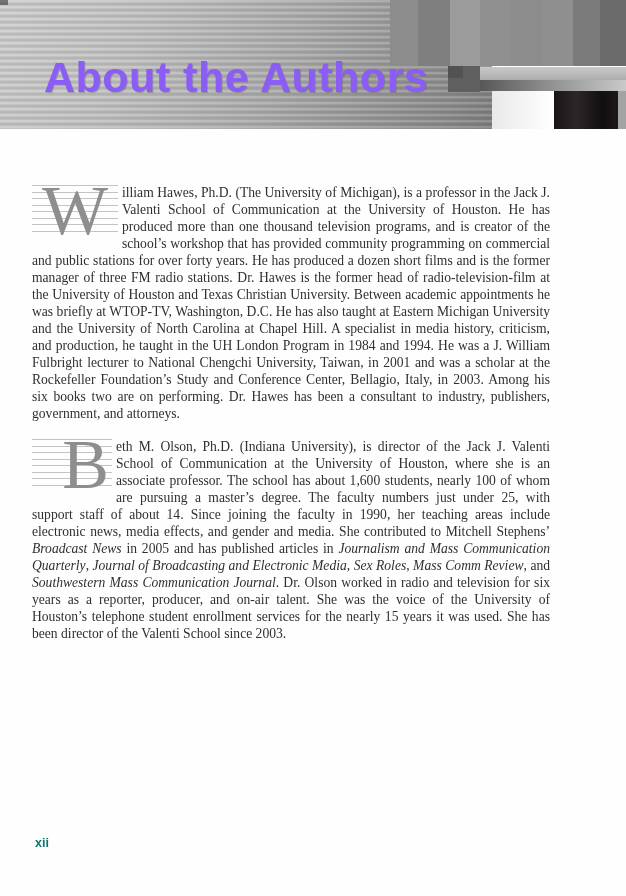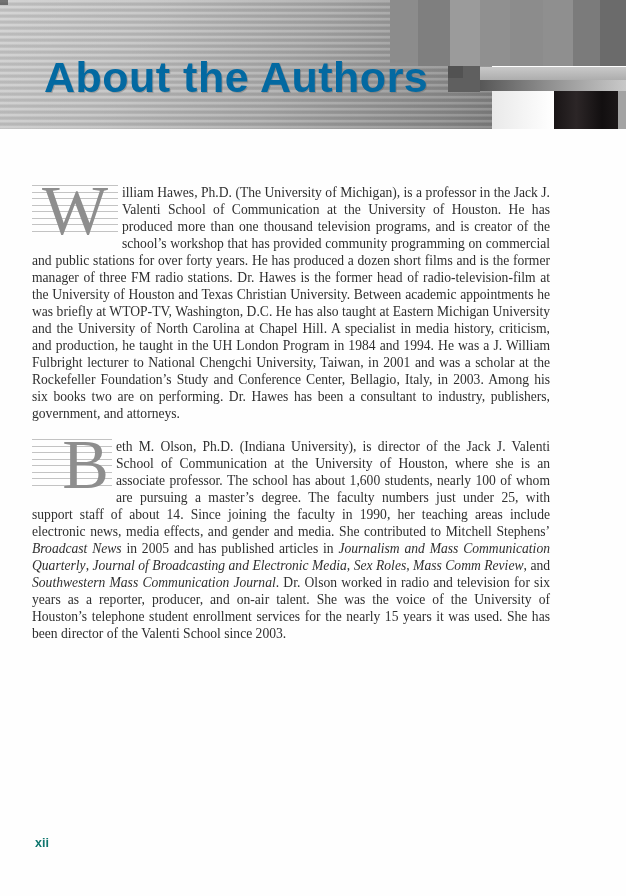--- a/index.html
+++ b/index.html
@@ -36,21 +36,21 @@
               background:linear-gradient(90deg,#575757,#8d8d8d 45%,#c9c9c9 100%); }
   .blk-white{ position:absolute; left:492px; top:91px; width:62px; height:38px;
               background:linear-gradient(90deg,#e9e9e9,#ffffff); }
   .blk-black{ position:absolute; left:554px; top:91px; width:64px; height:38px;
               background:linear-gradient(90deg,#191516,#2c2627 35%,#120f10 75%,#1c1819); }
   .blk-sliver{ position:absolute; left:618px; top:91px; width:8px; height:38px; background:#a3a3a3; }
   .banner-title {
     position:absolute; left:44px; top:56px;
     font-family:"Liberation Sans", sans-serif;
     font-weight:800; font-size:43px; line-height:43px;
-    color:#0369a1; letter-spacing:0.5px; white-space:nowrap;
+    color:#8b5cf6; letter-spacing:0.5px; white-space:nowrap;
     text-shadow:1px 1px 0 rgba(90,90,90,0.35);
   }
 
   
   .content { position:absolute; left:32px; top:184px; width:518px; }
   .para {
     margin:0; color:#2f2f2f;
     font-size:13.6px; line-height:17px;
     text-align:justify;
   }

